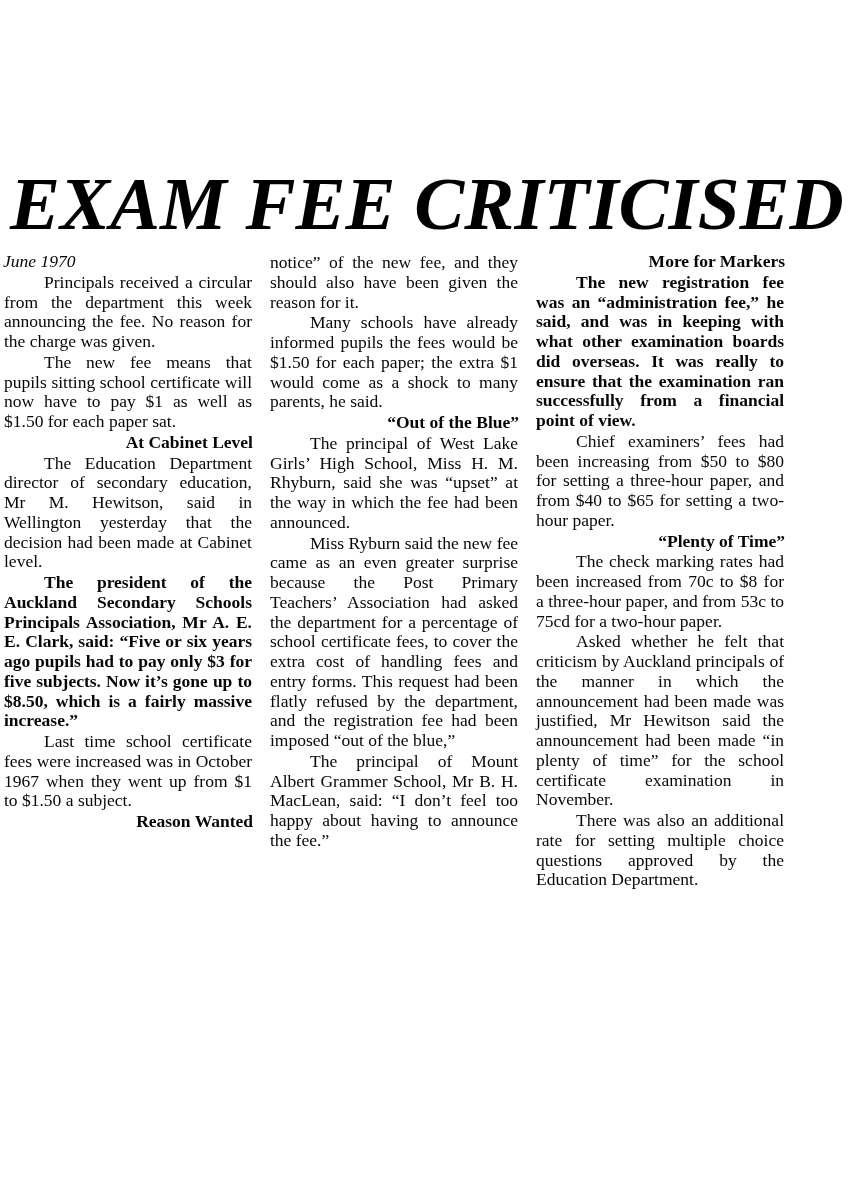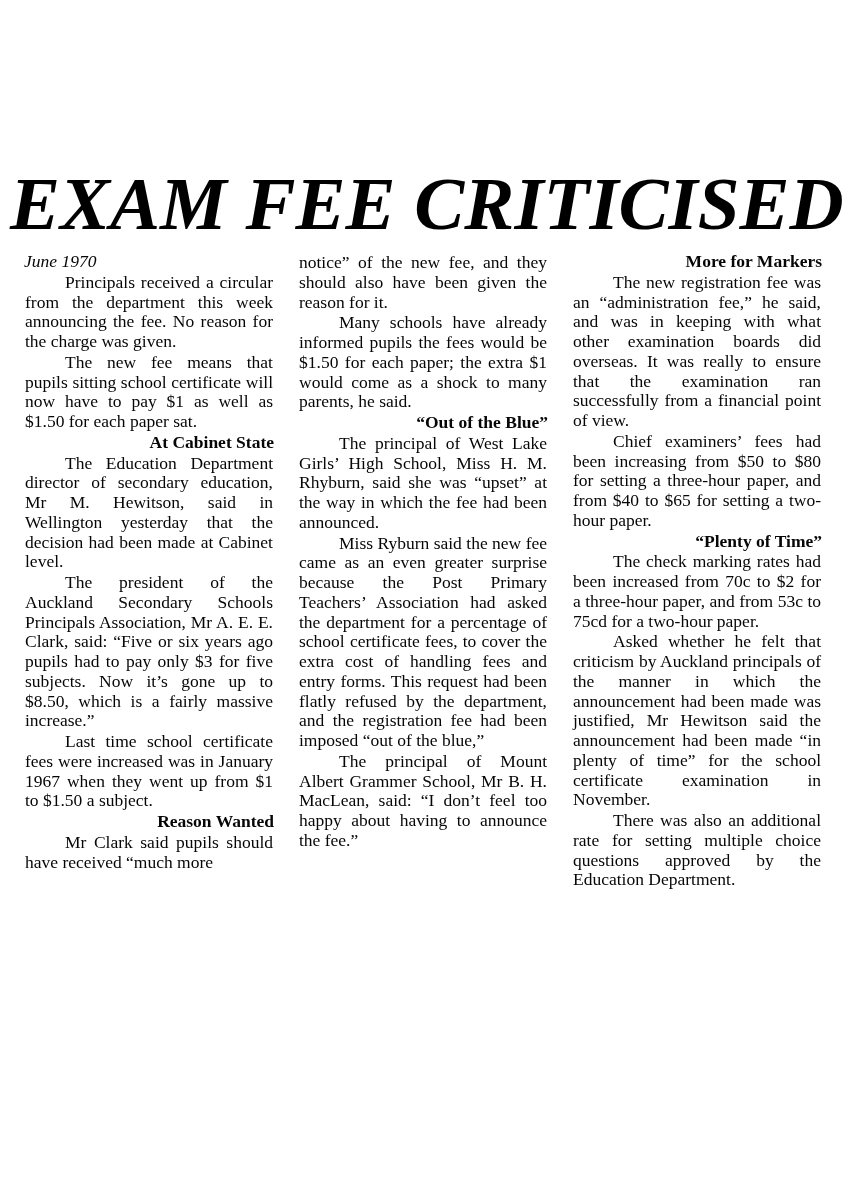--- a/index.html
+++ b/index.html
@@ -25,23 +25,23 @@
     line-height: 1.0;
     font-weight: bold;
     font-style: italic;
     white-space: nowrap;
     letter-spacing: 0px;
     color: #000000;
   }
   .columns {
     position: absolute;
     top: 252px;
-    left: 24px;
+    left: 3px;
     display: flex;
-    gap: 24px;
+    gap: 16px;
   }
   .col {
     width: 250px;
     font-size: 17.5px;
     line-height: 19.75px;
     text-align: justify;
     color: #060606;
   }
   .dateline {
     margin: 0;
@@ -49,21 +49,21 @@
     text-indent: 0;
   }
   .para {
     margin: 1px;
     text-indent: 40px;
   }
   .para.noindent {
     text-indent: 0;
   }
   .para.bold {
-    font-weight: normal;
+    font-weight: bold;
   }
   .heading {
     margin: 0;
     font-weight: bold;
     text-align: right;
     text-indent: 0;
   }
 </style>
 </head>
 <body>
@@ -71,41 +71,40 @@
 <div class="page">
 
   <div class="headline">EXAM FEE CRITICISED</div>
 
   <div class="columns">
 
     <div class="col">
       <p class="dateline">June 1970</p>
       <p class="para">Principals received a circular from the department this week announcing the fee. No reason for the charge was given.</p>
       <p class="para">The new fee means that pupils sitting school certificate will now have to pay $1 as well as $1.50 for each paper sat.</p>
-      <p class="heading">At Cabinet State</p>
+      <p class="heading">At Cabinet Level</p>
       <p class="para">The Education Department director of secondary education, Mr M. Hewitson, said in Wellington yesterday that the decision had been made at Cabinet level.</p>
       <p class="para bold">The president of the Auckland Secondary Schools Principals Association, Mr A. E. E. Clark, said: “Five or six years ago pupils had to pay only $3 for five subjects. Now it’s gone up to $8.50, which is a fairly massive increase.”</p>
-      <p class="para">Last time school certificate fees were increased was in January 1967 when they went up from $1 to $1.50 a subject.</p>
+      <p class="para">Last time school certificate fees were increased was in October 1967 when they went up from $1 to $1.50 a subject.</p>
       <p class="heading">Reason Wanted</p>
-      <p class="para">Mr Clark said pupils should have received “much more</p>
     </div>
 
     <div class="col">
       <p class="para noindent">notice” of the new fee, and they should also have been given the reason for it.</p>
       <p class="para">Many schools have already informed pupils the fees would be $1.50 for each paper; the extra $1 would come as a shock to many parents, he said.</p>
       <p class="heading">“Out of the Blue”</p>
       <p class="para">The principal of West Lake Girls’ High School, Miss H. M. Rhyburn, said she was “upset” at the way in which the fee had been announced.</p>
       <p class="para">Miss Ryburn said the new fee came as an even greater surprise because the Post Primary Teachers’ Association had asked the department for a percentage of school certificate fees, to cover the extra cost of handling fees and entry forms. This request had been flatly refused by the department, and the registration fee had been imposed “out of the blue,”</p>
       <p class="para">The principal of Mount Albert Grammer School, Mr B. H. MacLean, said: “I don’t feel too happy about having to announce the fee.”</p>
     </div>
 
     <div class="col">
       <p class="heading">More for Markers</p>
       <p class="para bold">The new registration fee was an “administration fee,” he said, and was in keeping with what other examination boards did overseas. It was really to ensure that the examination ran successfully from a financial point of view.</p>
       <p class="para">Chief examiners’ fees had been increasing from $50 to $80 for setting a three-hour paper, and from $40 to $65 for setting a two-hour paper.</p>
       <p class="heading">“Plenty of Time”</p>
-      <p class="para">The check marking rates had been increased from 70c to $2 for a three-hour paper, and from 53c to 75cd for a two-hour paper.</p>
+      <p class="para">The check marking rates had been increased from 70c to $8 for a three-hour paper, and from 53c to 75cd for a two-hour paper.</p>
       <p class="para">Asked whether he felt that criticism by Auckland principals of the manner in which the announcement had been made was justified, Mr Hewitson said the announcement had been made “in plenty of time” for the school certificate examination in November.</p>
       <p class="para">There was also an additional rate for setting multiple choice questions approved by the Education Department.</p>
     </div>
 
   </div>
 </div>
 
 </body></html>

